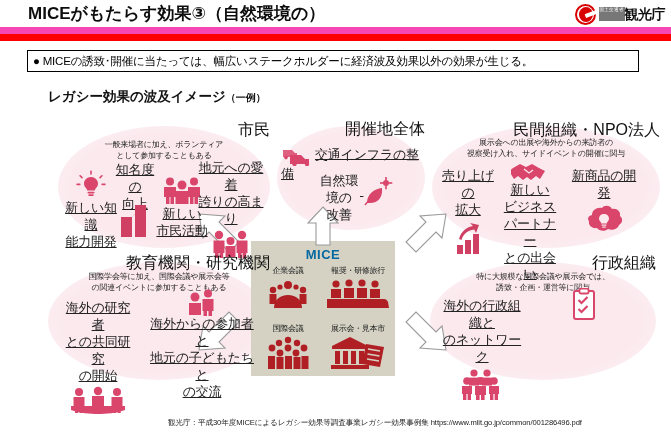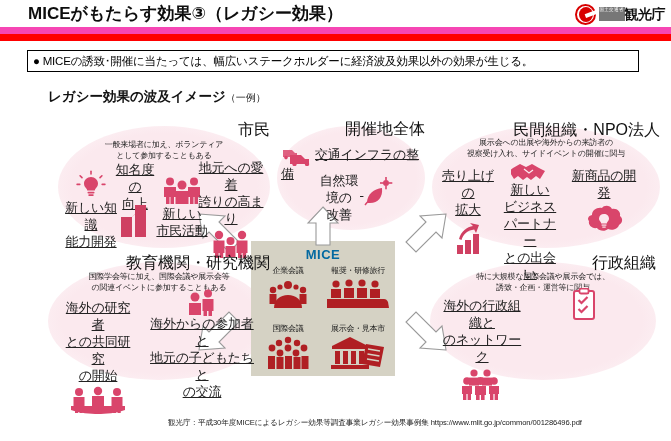--- a/index.html
+++ b/index.html
@@ -39,21 +39,21 @@
   
   #lead-box{
     position:absolute;left:27px;top:50px;width:612px;height:22px;
     border:1.5px solid #000;box-sizing:border-box;background:#fff;
     display:flex;align-items:center;
   }
   #lead-text{font-size:11.5px;color:#000;padding-left:5px;white-space:nowrap;letter-spacing:-0.2px;}
 
   
   #section-heading{position:absolute;left:48px;top:88px;font-size:13.5px;font-weight:bold;color:#111;white-space:nowrap;}
-  #section-heading .sub{font-size:10px;font-weight:normal;}
+  #section-heading .sub{font-size:10px;font-weight:bold;}
 
   
   #diagram{position:absolute;left:0;top:110px;width:671px;height:290px;}
 
   .cluster{position:absolute;}
   .cluster .bubble{
     position:absolute;left:0;top:0;width:100%;height:100%;
     border-radius:50%;
     background:radial-gradient(ellipse at 50% 50%, #fbe9ee 0%, #fbe9ee 62%, #fdf3f6 86%, #fffdfd 100%);
   }
@@ -84,21 +84,21 @@
   .arrow{position:absolute;z-index:4;}
   #footer{
     position:absolute;left:168px;top:418px;
     font-size:7.6px;color:#1a1a1a;white-space:nowrap;letter-spacing:-0.1px;
   }
 </style>
 </head>
 <body>
 
 <div id="header">
-  <div id="page-title">MICEがもたらす効果③（レガシー効果）</div>
+  <div id="page-title">MICEがもたらす効果③（自然環境の）</div>
   <div id="agency-logo">
     <div id="agency-mark">
       <div class="ring"></div>
         <div class="dot"></div>
         <div class="cut"></div>
     </div>
     <div id="agency-text">
       <span id="agency-ministry">国土交通省</span>
       <span id="agency-name">観光庁</span>
     </div>

